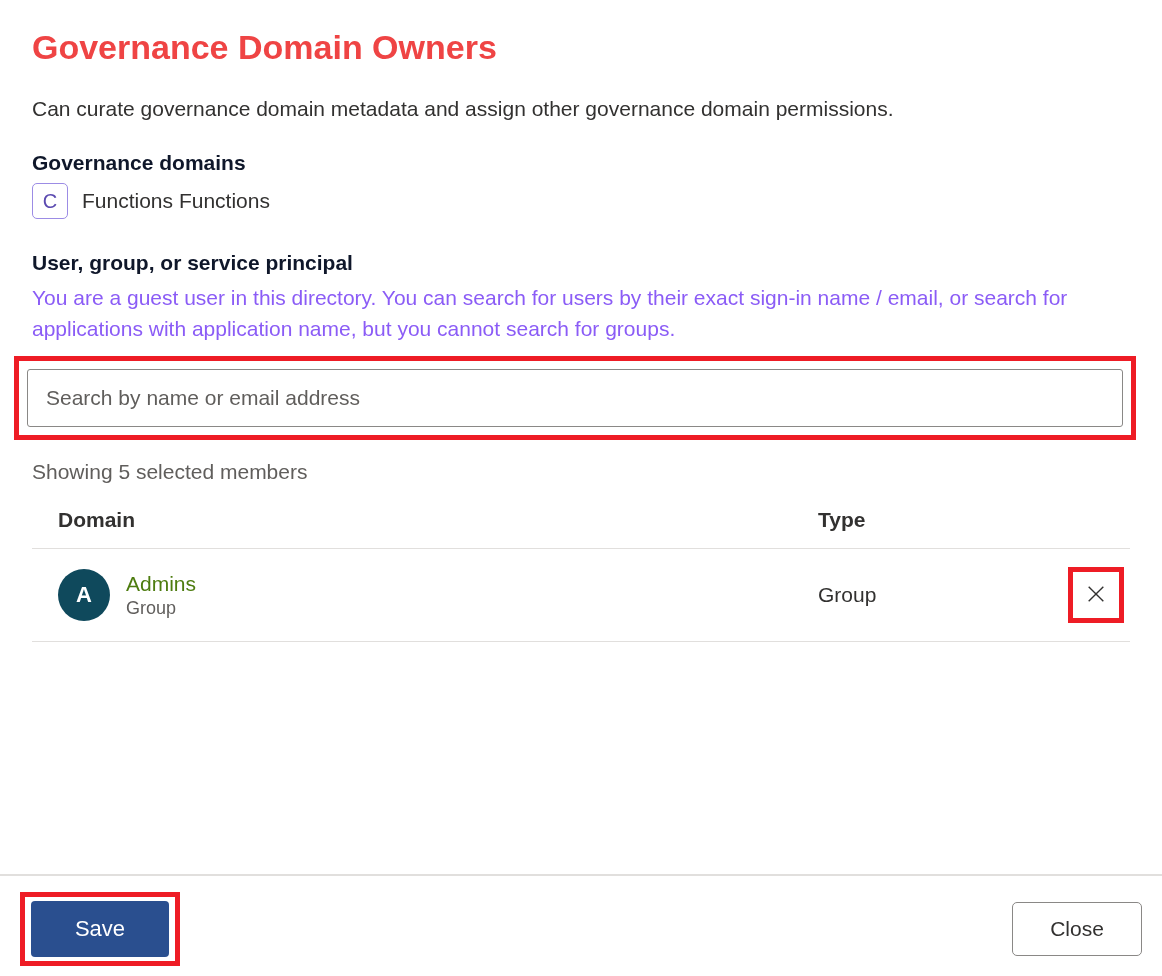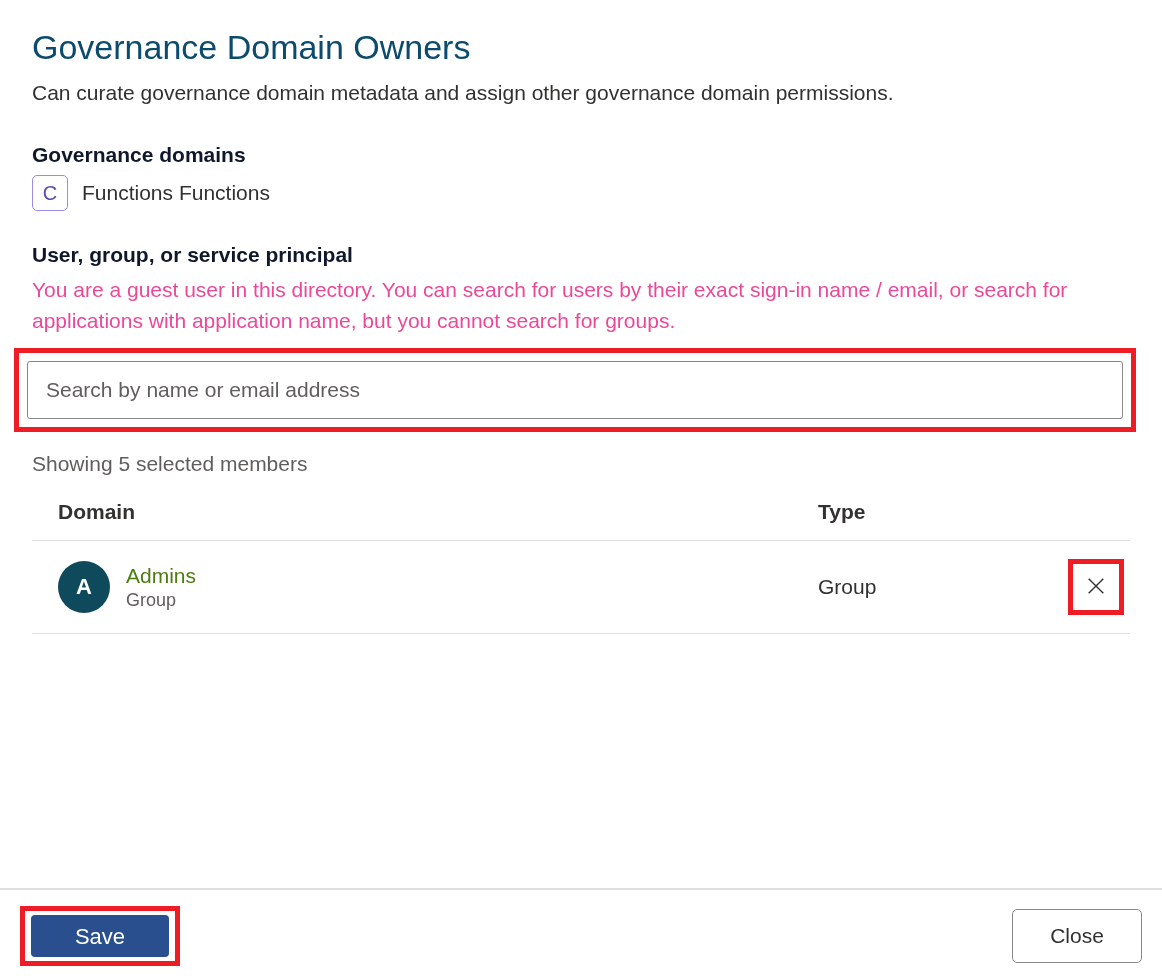--- a/index.html
+++ b/index.html
@@ -13,28 +13,28 @@
     }
     .container {
       padding: 28px 32px 0 32px;
       width: 100%;
       height: 100%;
       display: flex;
       flex-direction: column;
     }
     .page-title {
       font-size: 34px;
-      font-weight: 400;
-      color: #0c4a6e;
-      margin-bottom: 11px;
+      font-weight: 700;
+      color: #ef4444;
+      margin-bottom: 27px;
     }
     .subtitle {
       font-size: 21px;
       color: #323130;
-      margin-bottom: 36px;
+      margin-bottom: 28px;
       line-height: 1.4;
     }
     .section-label {
       font-size: 21px;
       font-weight: 700;
       color: #0f172a;
       margin-bottom: 8px;
     }
     .domain-row {
       display: flex;
@@ -52,21 +52,21 @@
       justify-content: center;
       font-size: 20px;
       color: #5b4ab0;
       background: #ffffff;
     }
     .domain-name {
       font-size: 21px;
     }
     .help-text {
       font-size: 21px;
-      color: #ec4899;
+      color: #8b5cf6;
       line-height: 1.45;
       margin-bottom: 12px;
     }
     .search-outer-highlight {
       border: 5px solid #ee1c25;
       padding: 8px 8px;
       margin-left: -18px;
       margin-right: -6px;
     }
     .search-input {
@@ -182,21 +182,21 @@
     .save-highlight {
       border: 5px solid #ee1c25;
       padding: 4px 6px;
       display: inline-flex;
     }
     .btn-primary {
       background: #2a4f8f;
       color: #ffffff;
       border: none;
       border-radius: 4px;
-      height: 42px;
+      height: 56px;
       min-width: 138px;
       padding: 9px 26px;
       font-size: 22px;
       cursor: pointer;
     }
     .btn-secondary {
       background: #ffffff;
       border: 1px solid #8a8886;
       border-radius: 5px;
       height: 54px;

